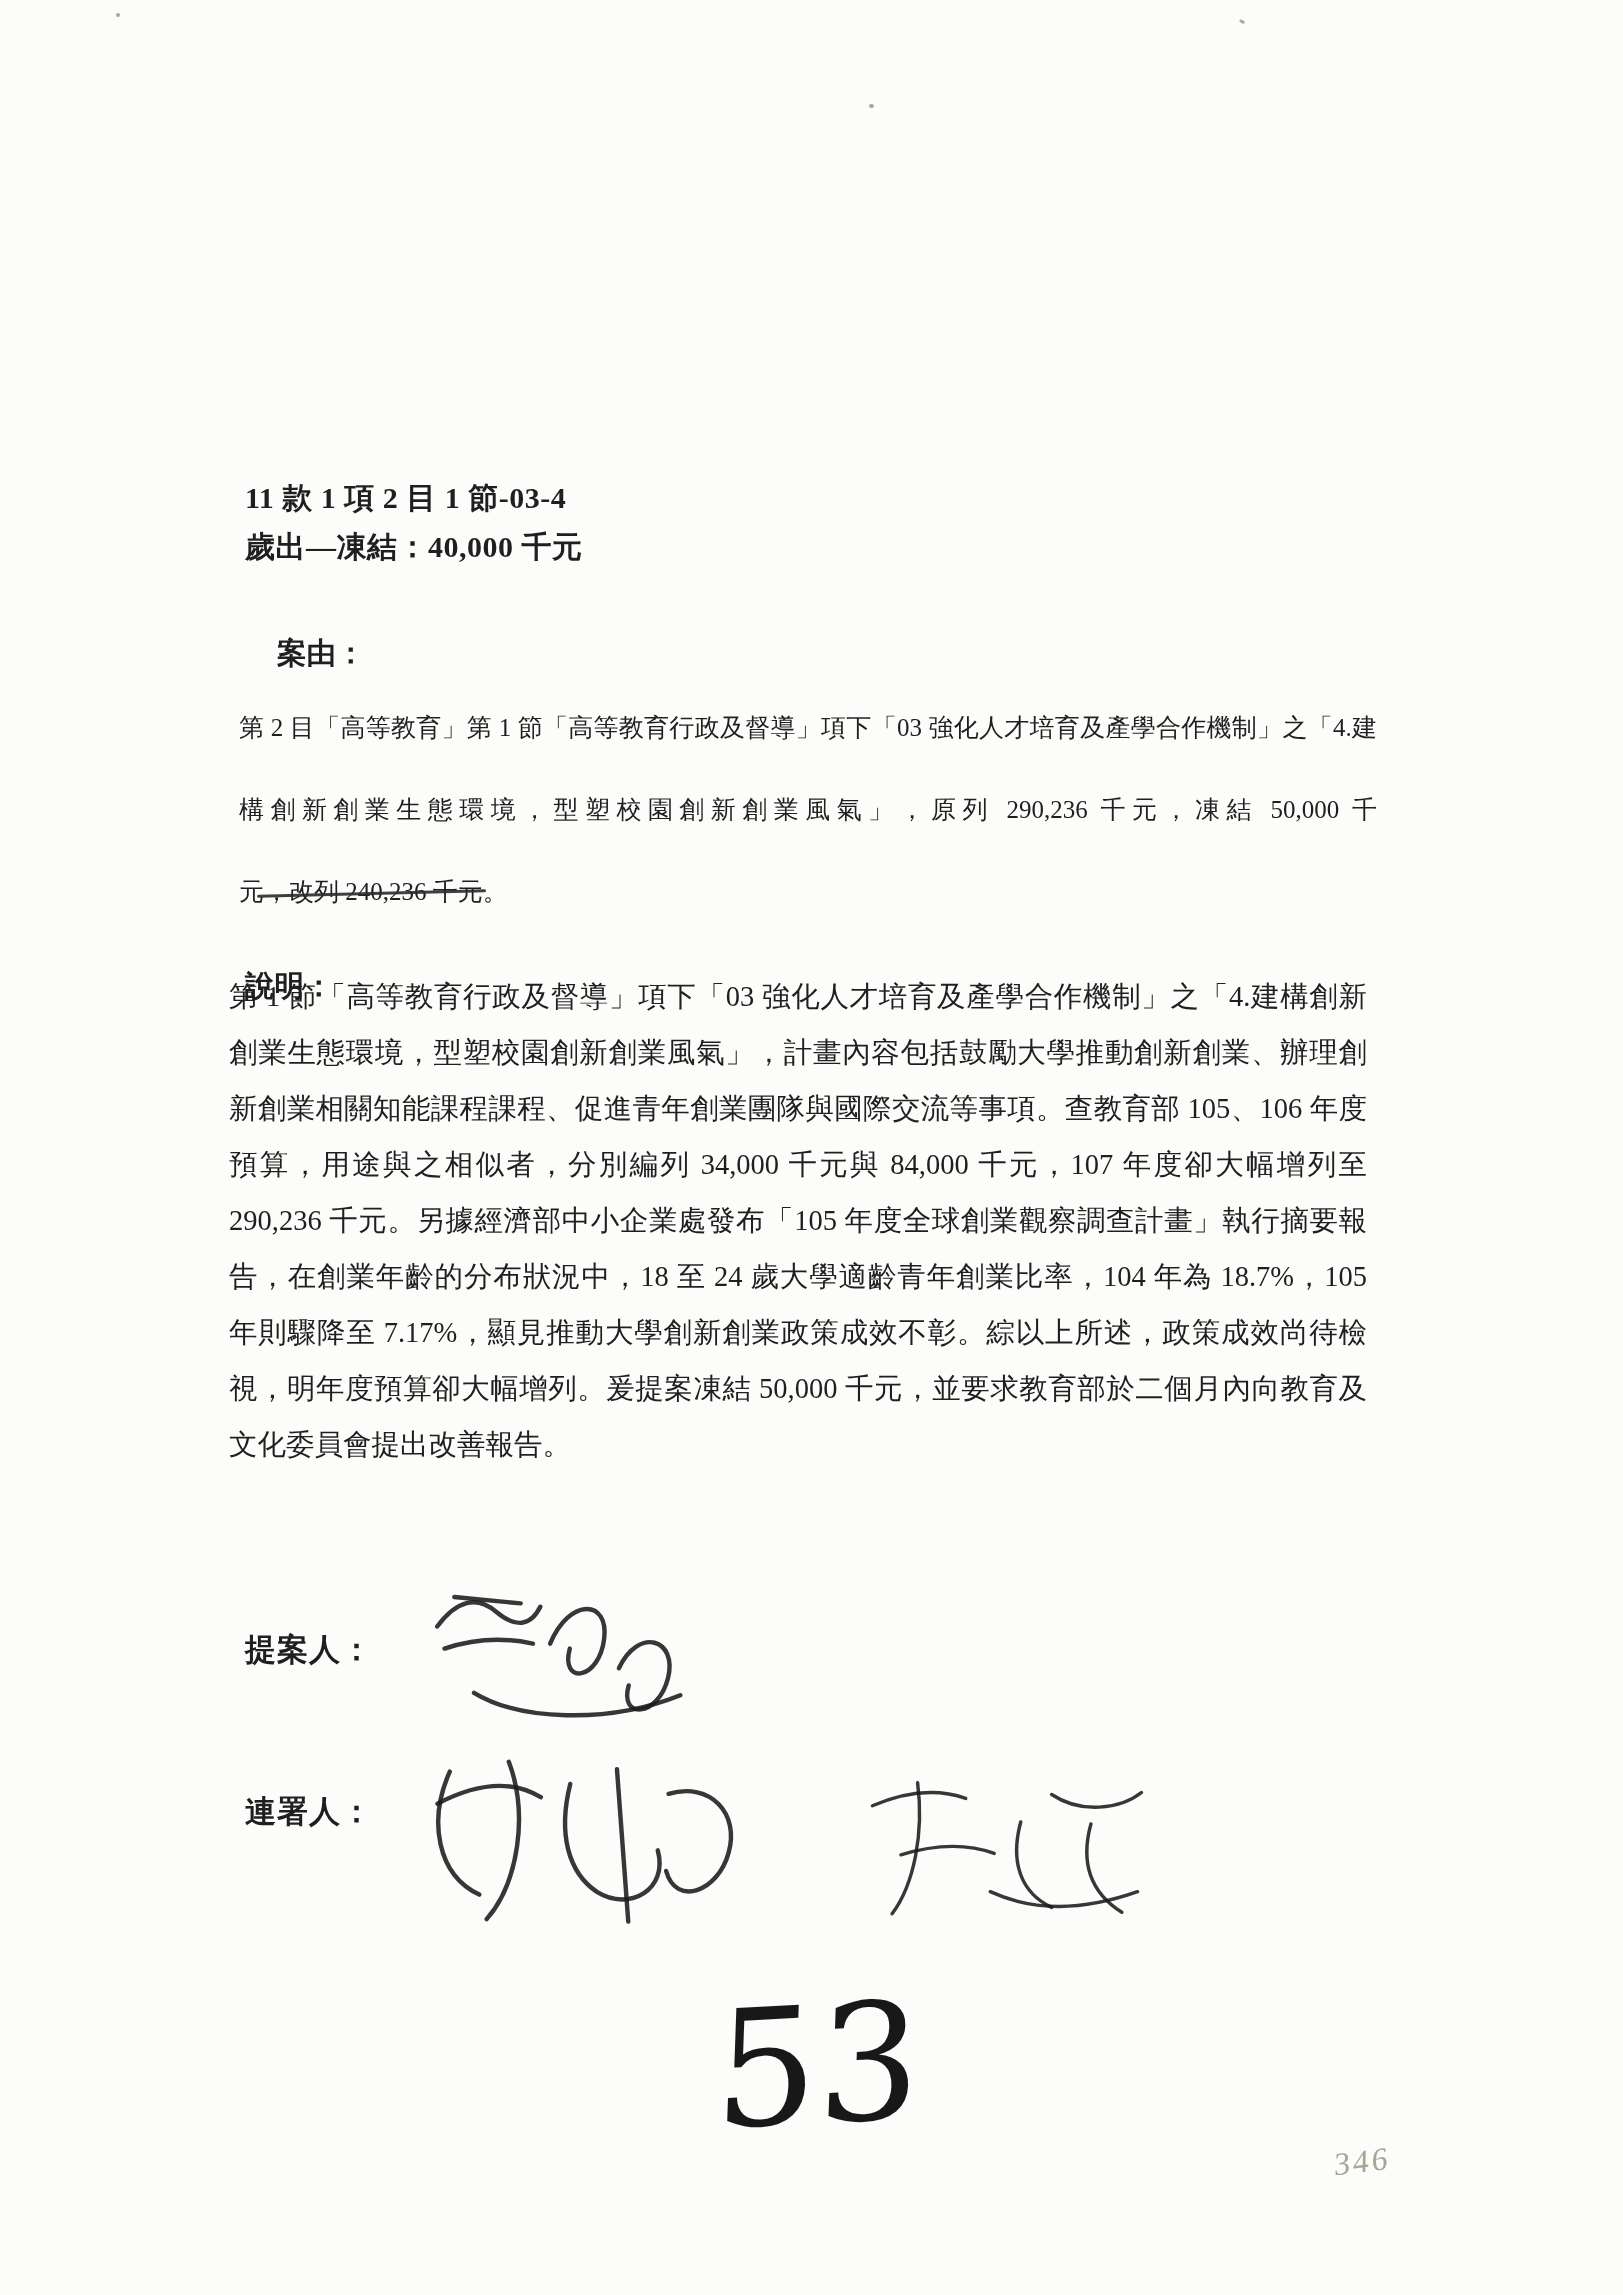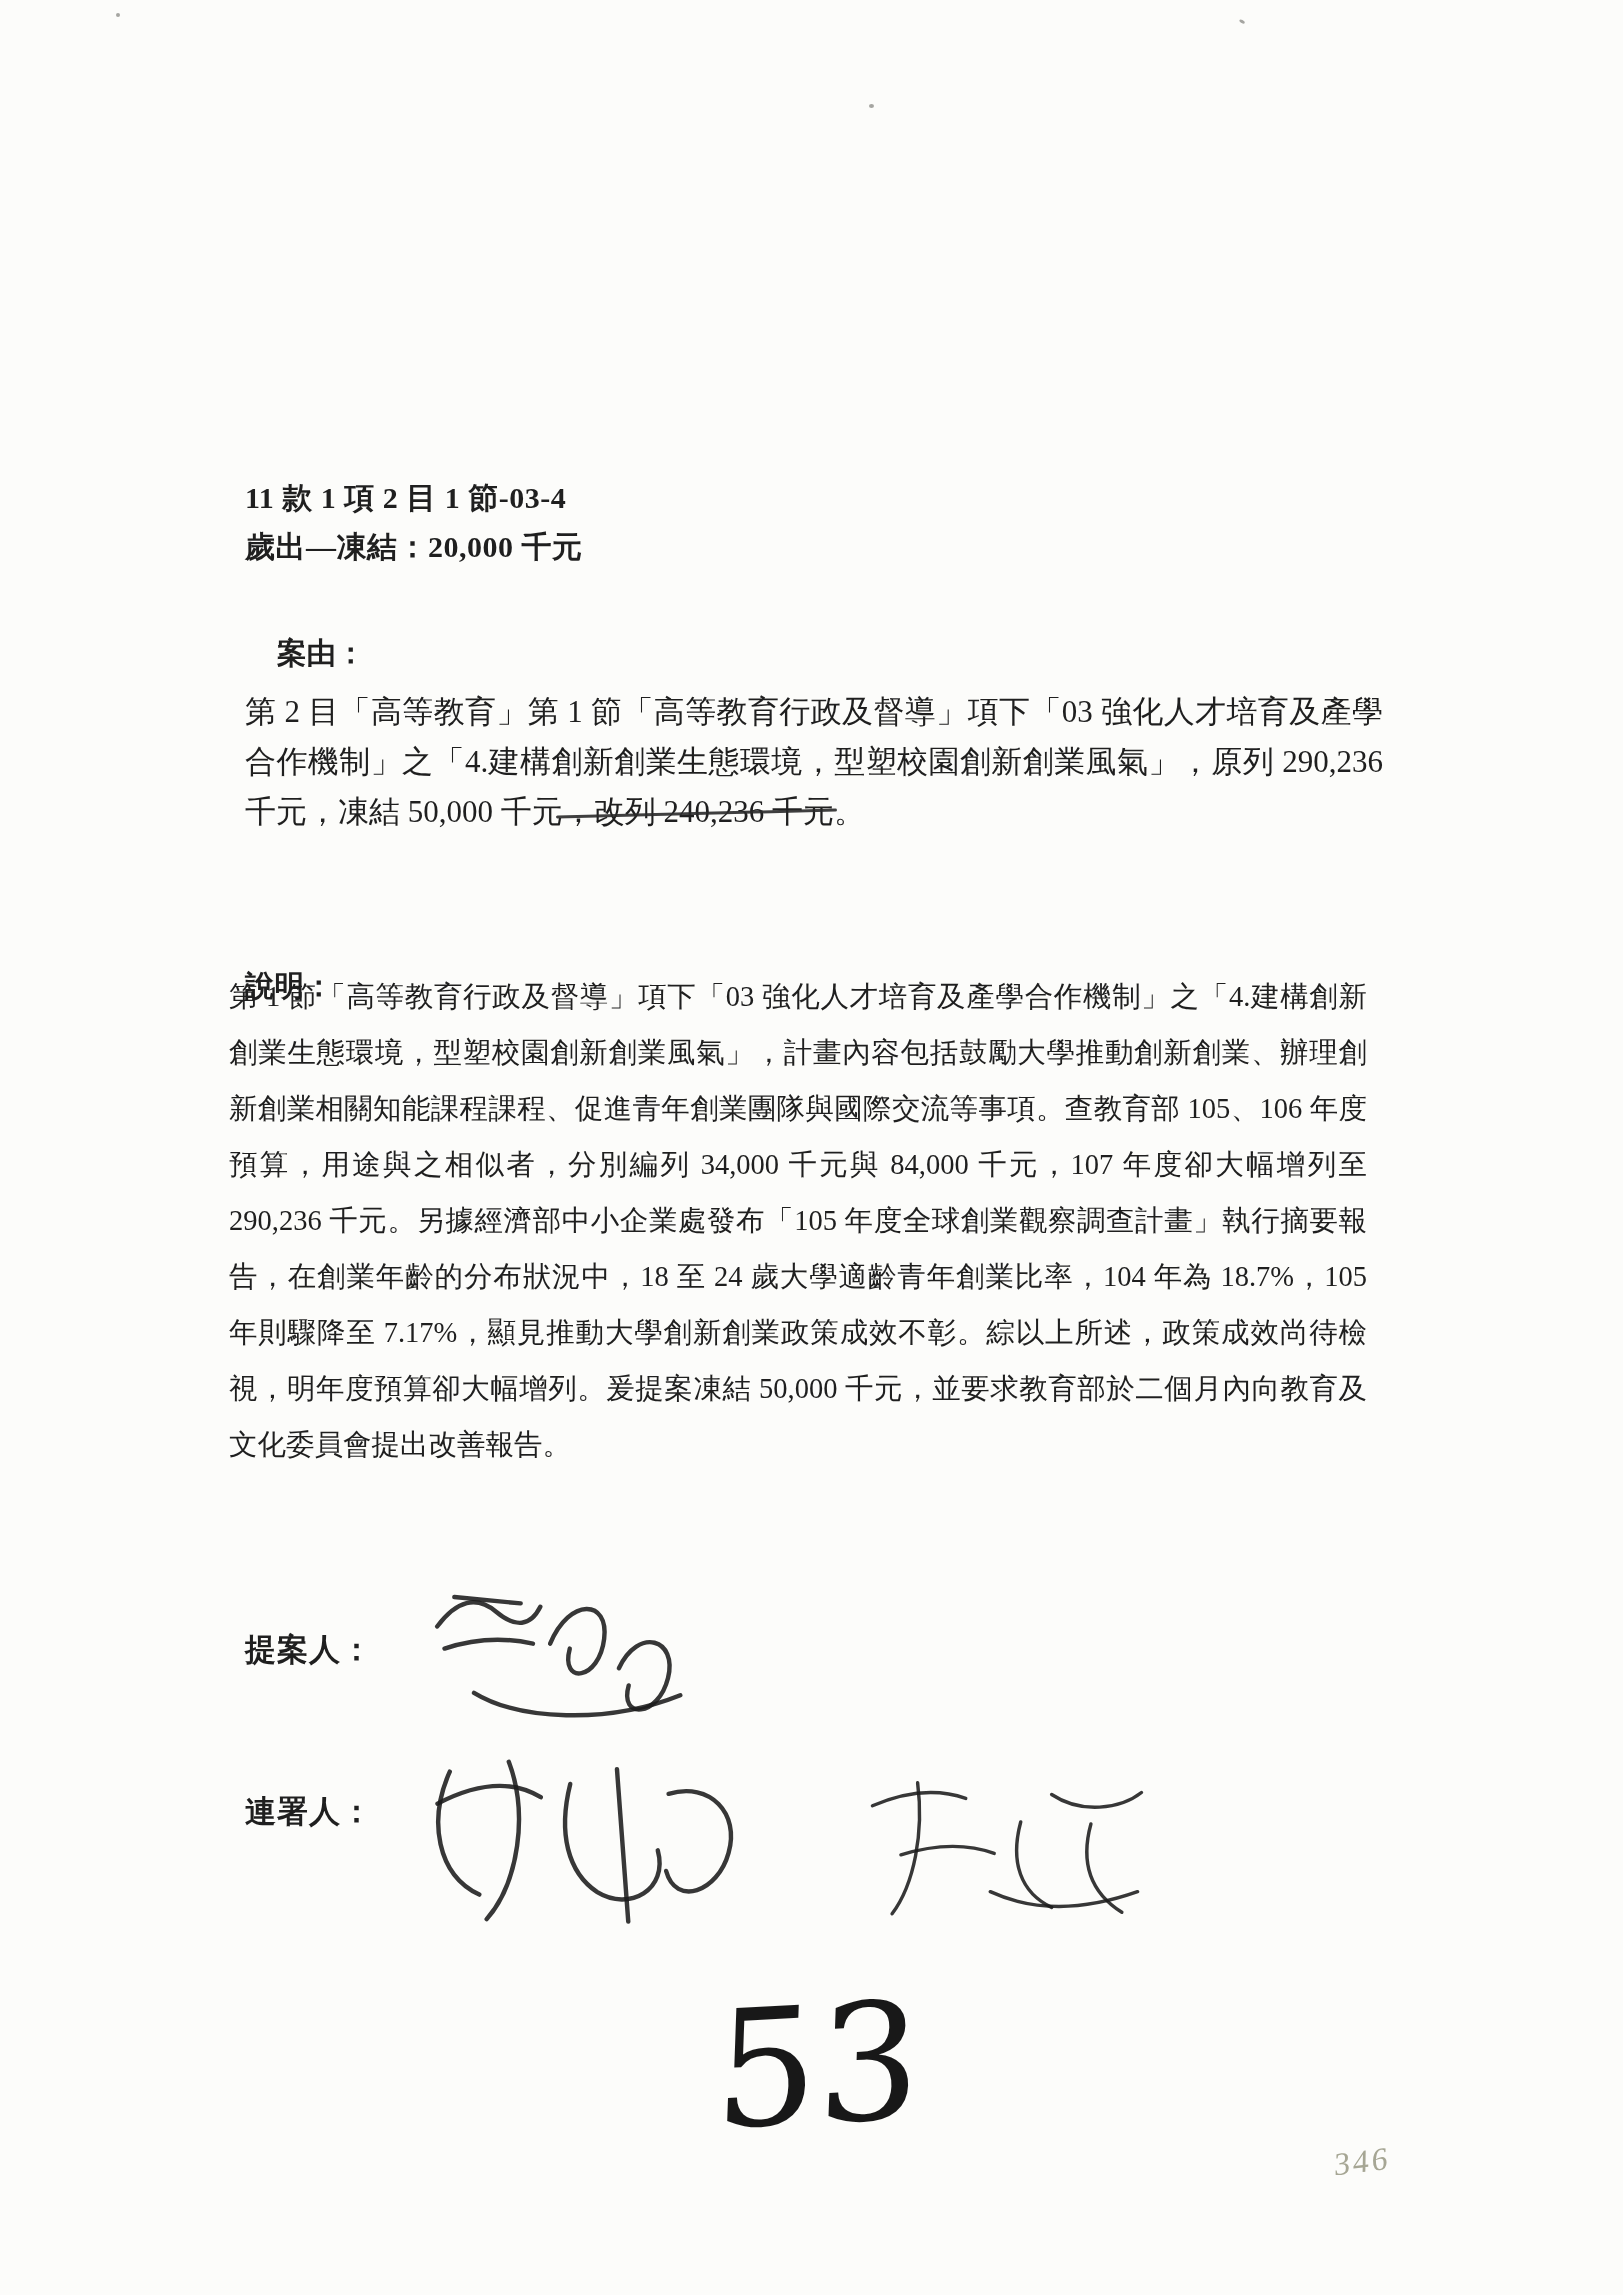--- a/index.html
+++ b/index.html
@@ -12,22 +12,22 @@
     overflow:hidden;
   }
   .title{
     position:absolute;top:219px;left:0;width:100%;
     text-align:center;font-size:33px;letter-spacing:1.5px;
   }
   .meta{position:absolute;left:245px;top:350px;font-size:28.5px;line-height:54px;}
   .budget{position:absolute;left:245px;top:473px;font-size:30px;line-height:49px;font-weight:bold;letter-spacing:0.5px;}
   .case-heading{position:absolute;left:245px;top:634px;font-size:29.5px;font-weight:bold;margin-left:32px;}
   .case-body{
-    position:absolute;left:245px;top:687px;width:1138px;
-    font-size:31px;line-height:50px;text-align:justify;
+    position:absolute;left:239px;top:687px;width:1138px;
+    font-size:25px;line-height:82px;text-align:justify;
   }
   .explain-heading{position:absolute;left:245px;top:967px;font-size:29.5px;font-weight:bold;}
   .explain-body{
     position:absolute;left:229px;top:969px;width:1138px;
     font-size:28.5px;line-height:56px;text-align:justify;
   }
   .strike{position:relative;white-space:nowrap;}
   .strike::after{
     content:"";position:absolute;left:-6.9px;right:-2.9px;top:52%;height:3.4px;
     background:#2a2a2a;transform:rotate(-1.4deg);border-radius:2px;opacity:.9;
@@ -58,21 +58,21 @@
 </style>
 </head>
 <body>
 
 <div class="page">
 
 
 
   <div class="budget">
     <div>11 款 1 項 2 目 1 節-03-4</div>
-    <div>歲出—凍結：20,000 千元</div>
+    <div>歲出—凍結：40,000 千元</div>
   </div>
 
   <div class="case-heading">案由：</div>
 
   <div class="case-body"><span>第 2 目「高等教育」第 1 節「高等教育行政及督導」項下「03 強化人才培育及產學合作機制」之「4.建構創新創業生態環境，型塑校園創新創業風氣」，原列 290,236 千元，凍結 50,000 千元</span><span class="strike">，改列 240,236 千元</span><span>。</span></div>
 
   <div class="explain-heading">說明：</div>
 
   <div class="explain-body">第 1 節「高等教育行政及督導」項下「03 強化人才培育及產學合作機制」之「4.建構創新創業生態環境，型塑校園創新創業風氣」，計畫內容包括鼓勵大學推動創新創業、辦理創新創業相關知能課程課程、促進青年創業團隊與國際交流等事項。查教育部 105、106 年度預算，用途與之相似者，分別編列 34,000 千元與 84,000 千元，107 年度卻大幅增列至 290,236 千元。另據經濟部中小企業處發布「105 年度全球創業觀察調查計畫」執行摘要報告，在創業年齡的分布狀況中，18 至 24 歲大學適齡青年創業比率，104 年為 18.7%，105 年則驟降至 7.17%，顯見推動大學創新創業政策成效不彰。綜以上所述，政策成效尚待檢視，明年度預算卻大幅增列。爰提案凍結 50,000 千元，並要求教育部於二個月內向教育及文化委員會提出改善報告。</div>
 

